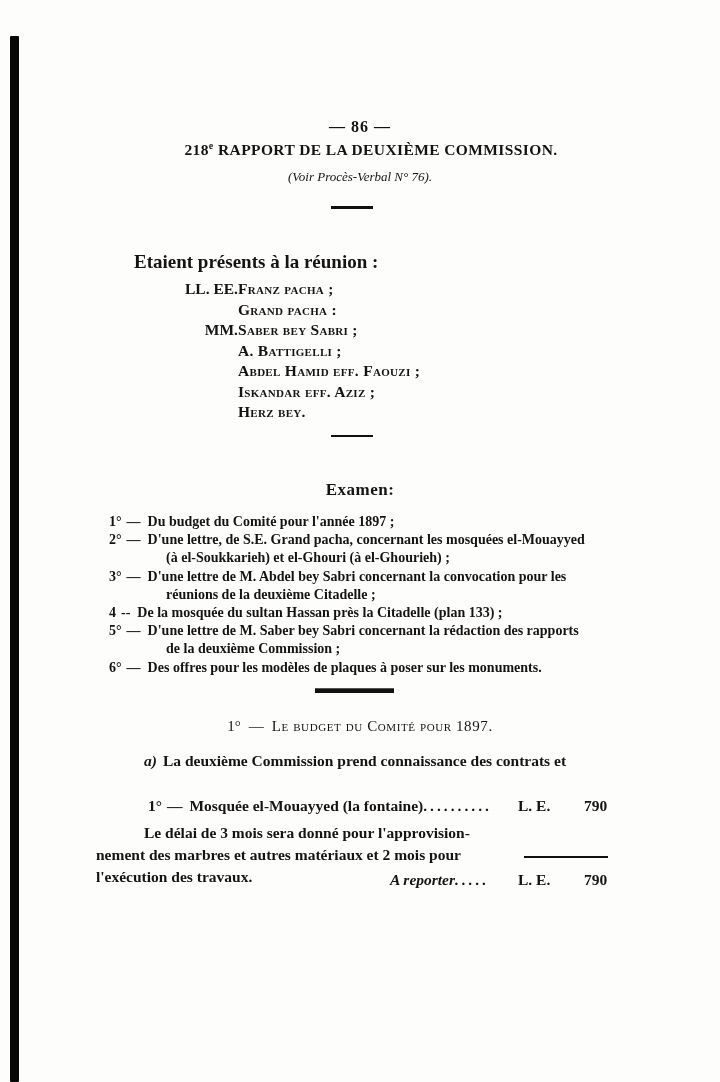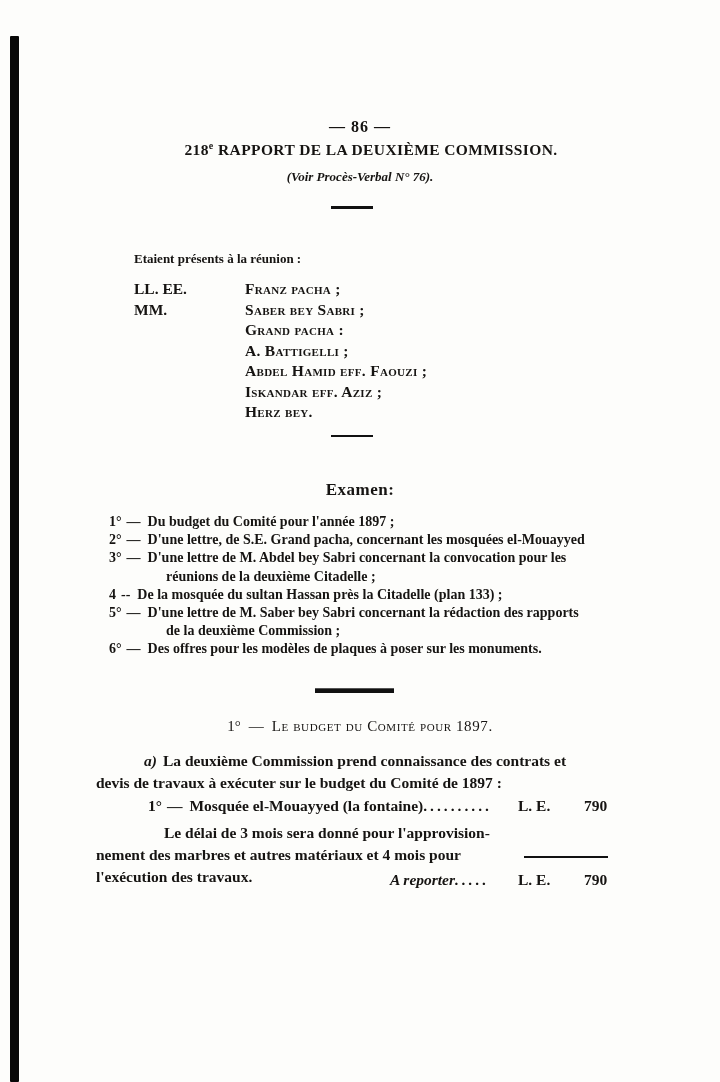--- a/index.html
+++ b/index.html
@@ -13,31 +13,31 @@
     margin:0 auto;
   }
   .edge-bar{
     position:absolute;left:10px;top:36px;width:9px;height:1046px;
     background:#080808;border-radius:1px;
   }
   .center{position:absolute;left:0;width:720px;text-align:center;}
   .pagenum{top:78px;font-size:16px;font-weight:bold;letter-spacing:1px;margin-top:40px;}
   .title{top:140px;font-size:15.5px;font-weight:bold;letter-spacing:.4px;margin-left:11px;}
   .title sup{font-size:10px;}
-  .subtitle{top:169px;font-size:13px;font-style:italic;font-weight:bold;}
+  .subtitle{top:169px;font-size:13px;font-style:italic;}
   .rule{position:absolute;background:#111;}
   .rule-title{top:206px;left:331px;width:42px;height:3px;}
   .rule-att{top:435px;left:331px;width:42px;height:2px;}
   .rule-examen{top:688px;left:315px;width:79px;height:4px;border-top:1px solid #555;}
   .rule-total{top:856px;left:524px;width:84px;height:2px;}
 
-  .att-intro{position:absolute;top:251px;left:134px;font-size:13px;font-weight:bold;}
+  .att-intro{position:absolute;top:251px;left:134px;font-size:19px;font-weight:bold;}
   .att-list{position:absolute;top:279px;left:134px;font-size:15.5px;font-weight:bold;}
   .att-row{height:20.5px;line-height:20.5px;white-space:nowrap;}
-  .att-prefix{display:inline-block;width:104px;text-align:left;padding-right:7px;}
+  .att-prefix{display:inline-block;width:104px;text-align:right;}
   .att-name{font-variant:small-caps;letter-spacing:.3px;}
 
   .examen-h{top:480px;font-size:17px;font-weight:bold;letter-spacing:.5px;}
   .ex-list{position:absolute;top:513px;left:100px;width:530px;font-size:14px;font-weight:bold;}
   .ex-item{line-height:18.2px;margin-left:9px;}
   .ex-dash{margin:0 7px 0 5px;}
   .ex-cont{margin-left:57px;}
 
   .section-h{top:718px;font-size:15px;}
   .section-h .sc{font-variant:small-caps;letter-spacing:.6px;}
@@ -48,21 +48,21 @@
   .para-a .lead{margin-left:48px;font-style:italic;}
   .para-a .l1{margin-left:6px;text-align:center;}
 
   .budget-line{position:absolute;top:797px;left:0;width:720px;height:22px;font-size:15.5px;font-weight:bold;}
   .budget-label{position:absolute;left:148px;white-space:nowrap;}
   .dots{letter-spacing:3px;}
   .cur1{position:absolute;left:518px;}
   .amt1{position:absolute;left:584px;}
 
   .para-delay{top:822px;left:96px;width:402px;}
-  .para-delay .ind{margin-left:68px;}
+  .para-delay .ind{margin-left:48px;}
 
   .total-row{position:absolute;top:871px;left:0;width:716px;height:22px;font-size:15.5px;font-weight:bold;}
   .reporter{position:absolute;left:390px;font-style:italic;white-space:nowrap;}
   .cur2{position:absolute;left:518px;}
   .amt2{position:absolute;left:584px;}
 </style>
 </head>
 <body>
 
 <div class="page">
@@ -74,54 +74,54 @@
   <div class="center title"><span>218</span><sup>e</sup> <span>RAPPORT DE LA DEUXIÈME COMMISSION.</span></div>
 
   <div class="center subtitle">(Voir Procès-Verbal N° 76).</div>
 
   <div class="rule rule-title"></div>
 
   <div class="att-intro">Etaient présents à la réunion :</div>
 
   <div class="att-list">
     <div class="att-row"><span class="att-prefix">LL. EE.</span><span class="att-name">Franz pacha ;</span></div>
+    <div class="att-row"><span class="att-prefix"></span><span class="att-name">Grand pacha :</span></div>
     <div class="att-row"><span class="att-prefix">MM.</span><span class="att-name">Saber bey Sabri ;</span></div>
-    <div class="att-row"><span class="att-prefix"></span><span class="att-name">Grand pacha :</span></div>
     <div class="att-row"><span class="att-prefix"></span><span class="att-name">A. Battigelli ;</span></div>
     <div class="att-row"><span class="att-prefix"></span><span class="att-name">Abdel Hamid eff. Faouzi ;</span></div>
     <div class="att-row"><span class="att-prefix"></span><span class="att-name">Iskandar eff. Aziz ;</span></div>
     <div class="att-row"><span class="att-prefix"></span><span class="att-name">Herz bey.</span></div>
   </div>
 
   <div class="rule rule-att"></div>
 
   <div class="center examen-h">Examen:</div>
 
   <div class="ex-list">
     <div class="ex-item"><span>1°</span><span class="ex-dash">—</span><span>Du budget du Comité pour l'année 1897 ;</span></div>
-    <div class="ex-item"><span>2°</span><span class="ex-dash">—</span><span>D'une lettre, de S.E. Grand pacha, concernant les mosquées el-Mouayyed</span><br></div>
+    <div class="ex-item"><span>2°</span><span class="ex-dash">—</span><span>D'une lettre, de S.E. Grand pacha, concernant les mosquées el-Mouayyed</span><br><span class="ex-cont">(à el-Soukkarieh) et el-Ghouri (à el-Ghourieh) ;</span></div>
     <div class="ex-item"><span>3°</span><span class="ex-dash">—</span><span>D'une lettre de M. Abdel bey Sabri concernant la convocation pour les</span><br><span class="ex-cont">réunions de la deuxième Citadelle ;</span></div>
     <div class="ex-item"><span>4</span><span class="ex-dash">--</span><span>De la mosquée du sultan Hassan près la Citadelle (plan 133) ;</span></div>
     <div class="ex-item"><span>5°</span><span class="ex-dash">—</span><span>D'une lettre de M. Saber bey Sabri concernant la rédaction des rapports</span><br><span class="ex-cont">de la deuxième Commission ;</span></div>
     <div class="ex-item"><span>6°</span><span class="ex-dash">—</span><span>Des offres pour les modèles de plaques à poser sur les monuments.</span></div>
   </div>
 
   <div class="rule rule-examen"></div>
 
   <div class="center section-h"><span>1°</span><span class="dash">—</span><span class="sc">Le budget du Comité pour 1897.</span></div>
 
-  <div class="para para-a"><span class="lead">a)</span><span class="l1">La deuxième Commission prend connaissance des contrats et</span><br><span>devis de travaux à exécuter sur le budget du Comité de 1897 :</span></div>
+  <div class="para para-a"><span class="lead">a)</span><span class="l1">La deuxième Commission prend connaissance des contrats et</span><br></div>
 
   <div class="budget-line">
     <span class="budget-label"><span>1°</span><span class="ex-dash">—</span><span>Mosquée el-Mouayyed (la fontaine)</span><span class="dots">..........</span></span>
     <span class="cur1">L. E.</span>
     <span class="amt1">790</span>
   </div>
 
-  <div class="para para-delay"><span class="ind">Le délai de 3 mois sera donné pour l'approvision-</span><br><span>nement des marbres et autres matériaux et 4 mois pour</span><br><span>l'exécution des travaux.</span></div>
+  <div class="para para-delay"><span class="ind">Le délai de 3 mois sera donné pour l'approvision-</span><br><span>nement des marbres et autres matériaux et 2 mois pour</span><br><span>l'exécution des travaux.</span></div>
 
   <div class="rule rule-total"></div>
 
   <div class="total-row">
     <span class="reporter"><span>A reporter</span><span class="dots">.....</span></span>
     <span class="cur2">L. E.</span>
     <span class="amt2">790</span>
   </div>
 
 </div>

